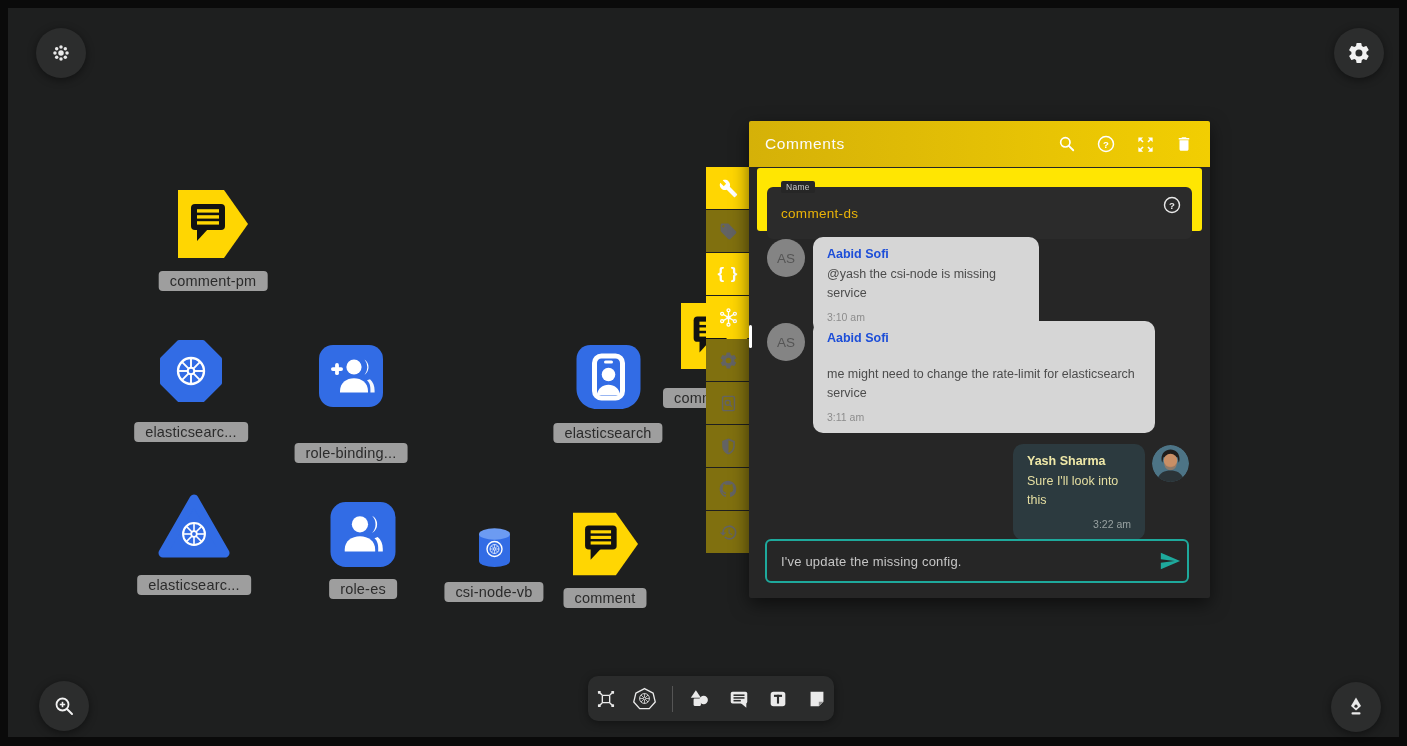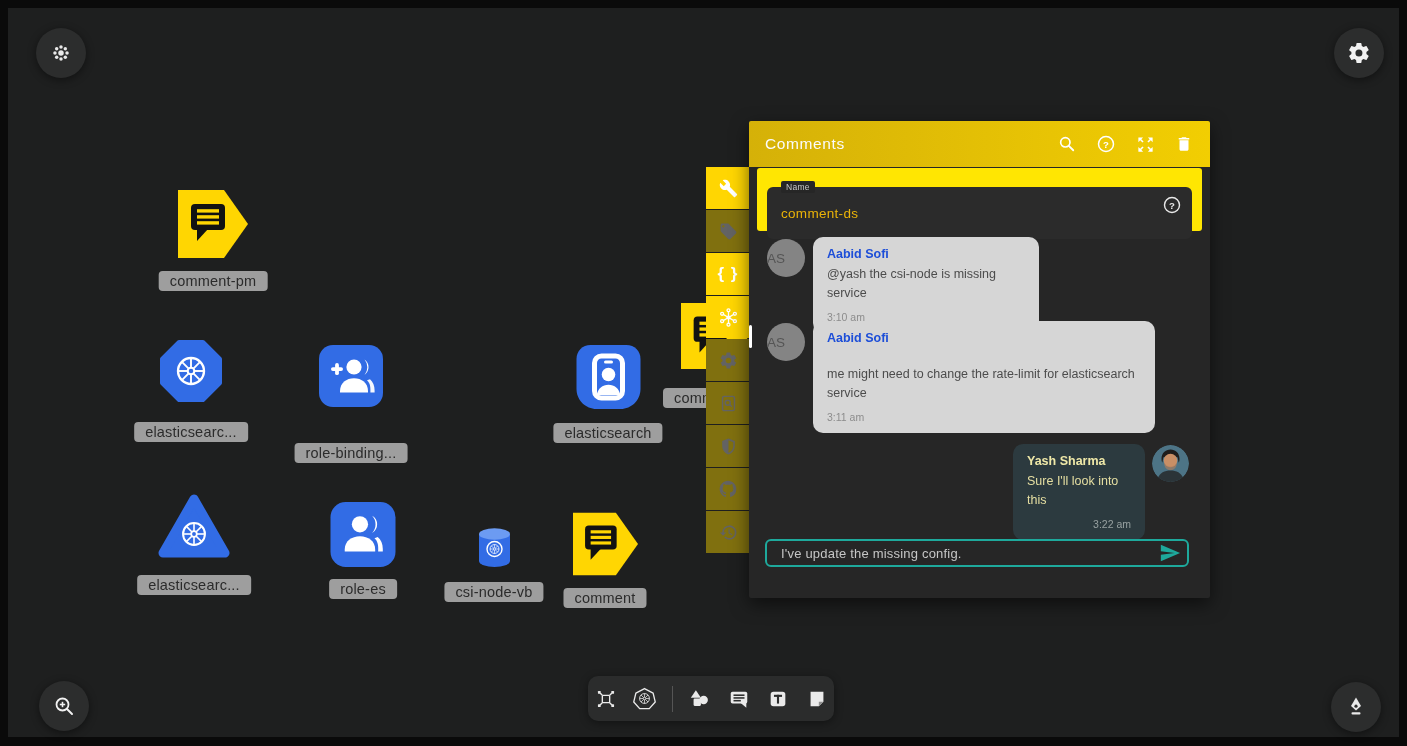--- a/index.html
+++ b/index.html
@@ -36,34 +36,34 @@
 
   #name-section { position:absolute; left:8px; top:47px; width:445px; height:63px; background:#ffe602; border-radius:3px; }
   #name-input-wrap { position:absolute; left:10px; right:10px; top:19px; height:52px; background:#2b2b2b; border-radius:6px; }
   #name-chip { position:absolute; left:14px; top:-6px; background:#262626; color:#c9c9c9; font-size:8.5px;
     padding:1px 5px; border-radius:2px; letter-spacing:.3px; }
   #name-input { position:absolute; left:0; top:0; width:100%; height:100%; background:transparent; border:none; outline:none;
     color:#eab308; font-size:13.5px; padding:0 40px 0 14px; font-family:"Liberation Sans", sans-serif; letter-spacing:.3px; }
   #name-help { position:absolute; right:10px; top:8px; }
 
   .msg-avatar { position:absolute; width:38px; height:38px; border-radius:50%; background:#848484;
-    display:flex; align-items:center; justify-content:flex-start; color:#555; font-size:13.5px; }
+    display:flex; align-items:center; justify-content:center; color:#555; font-size:13.5px; }
   .bubble { position:absolute; background:#d6d6d6; border-radius:10px; padding:10px 14px; }
   .bubble .m-name { font-weight:bold; color:#1d4ed8; font-size:12.5px; }
   .bubble .m-text { color:#4c4c4c; font-size:12.5px; line-height:1.55; margin-top:4px; }
   .bubble .m-time { color:#8c8c8c; font-size:10.5px; margin-top:7px; }
   .bubble.right { background:#2c3a3f; }
   .bubble.right .m-name { color:#efe8a8; }
   .bubble.right .m-text { color:#e6dfa2; }
   .bubble.right .m-time { color:#97a0a0; text-align:right; }
   #msg2 .m-text { margin-top:20px; }
   #yash-avatar { position:absolute; width:37px; height:37px; border-radius:50%; overflow:hidden; }
   #cp-scroll-thumb { position:absolute; left:0; top:204px; width:3px; height:23px; background:#ffffff; border-radius:2px; cursor:pointer; }
 
-  #composer { position:absolute; left:16px; top:418px; width:424px; height:28px; border:2px solid #1ea99c; border-radius:6px;
+  #composer { position:absolute; left:16px; top:418px; width:424px; height:44px; border:2px solid #1ea99c; border-radius:6px;
     display:flex; align-items:center; }
   #composer-input { flex:1; background:transparent; border:none; outline:none; color:#c6c6c6; font-size:13px;
     padding:0 8px 0 14px; font-family:"Liberation Sans", sans-serif; letter-spacing:.2px; }
   #send-btn { width:34px; height:34px; display:flex; align-items:center; justify-content:center; cursor:pointer; }
 
   
   #bottom-toolbar { position:absolute; left:580px; top:668px; width:246px; height:45px; background:#2b2c2c;
     border-radius:10px; display:flex; align-items:center; justify-content:center; gap:15px; box-shadow:0 2px 8px rgba(0,0,0,.4); }
   .bt-btn { width:24px; height:24px; display:flex; align-items:center; justify-content:center; cursor:pointer; color:#eaeaea; }
   .bt-divider { width:1px; height:26px; background:#555; }

